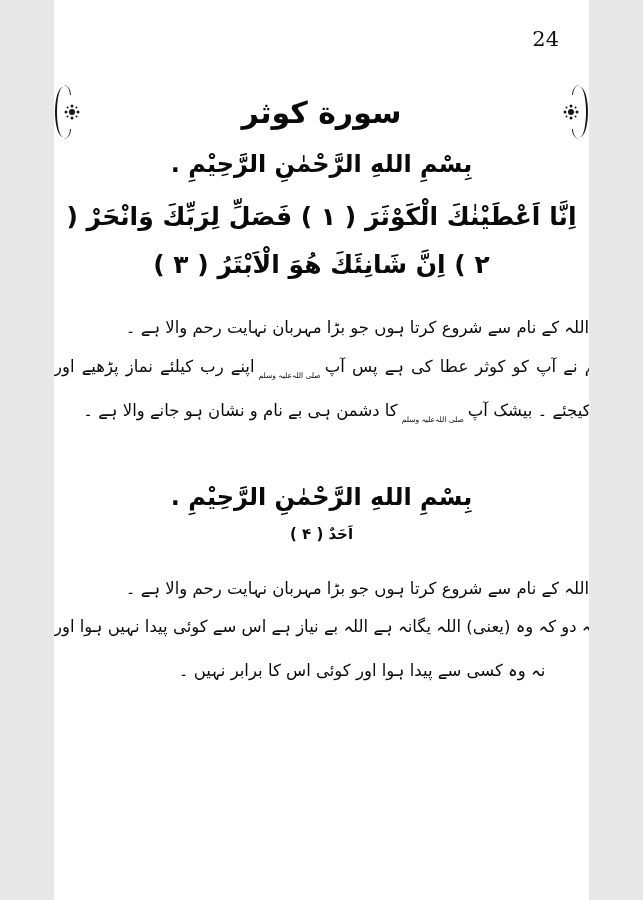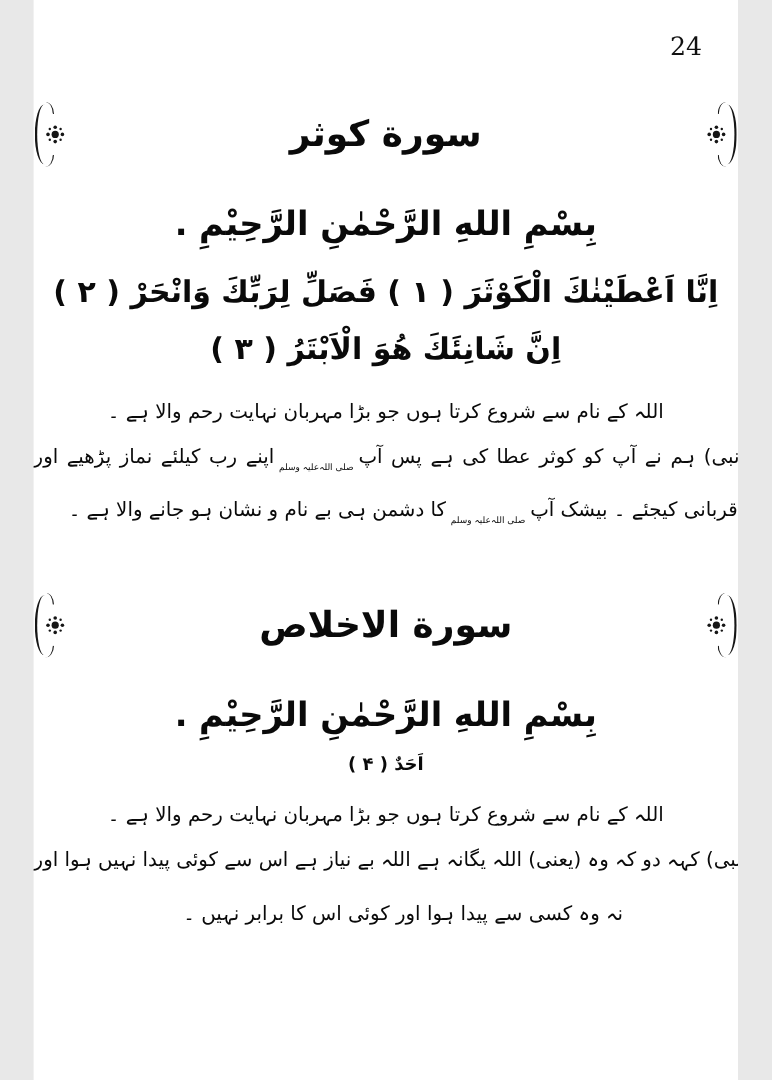--- a/index.html
+++ b/index.html
@@ -1,18 +1,18 @@
 <!DOCTYPE html>
 <html lang="ur"><head>
 <meta charset="utf-8">
 <style>
   html,body{margin:0;padding:0;background:#e8e8e8;}
   .page{
     position:relative;
-    width:587px;height:900px;
+    width:535px;height:900px;
     margin:0 auto;
     background:#ffffff;
     color:#0a0a0a;
     box-sizing:border-box;
     padding-top:28px;
     overflow:hidden;
     font-family:"DejaVu Sans", sans-serif;
   }
   
   .page-num{
@@ -81,31 +81,31 @@
   }
   
   .arabic{
     direction:rtl;
     unicode-bidi:plaintext;
     text-align:center;
     font-weight:700;
     font-family:"DejaVu Sans",sans-serif;
     margin:0;
   }
-  .bismillah{ font-size:28px; margin-top:24px; line-height:1.6; }
+  .bismillah{ font-size:24px; margin-top:4px; line-height:1.6; }
   .verse{ font-size:25px; margin-top:10px; line-height:1.9; padding:0 8px; }
   .verse-cont{ font-size:15px; margin-top:4px; line-height:1.9; }
   .urdu{
     direction:rtl;
     font-family:"DejaVu Sans",sans-serif;
     font-weight:400;
     font-size:16.5px;
     margin:0;
   }
-  .urdu.center{ text-align:center; margin-top:14px; line-height:1.7; }
+  .urdu.center{ text-align:right; margin-top:26px; line-height:1.7; }
   .urdu.para{
     width:616px;
     margin:2px auto 0 auto;
     text-align:justify;
     text-align-last:center;
     line-height:2.7;
   }
   
   .saw{
     display:inline-flex;
@@ -152,35 +152,20 @@
     <p class="urdu para"><span>(اے نبی) ہم نے آپ کو کوثر عطا کی ہے پس آپ</span><span class="saw">
           <span>صلی اللہ</span>
           <span>علیہ وسلم</span>
         </span><span>اپنے رب کیلئے نماز پڑھیے اور قربانی کیجئے ۔ بیشک آپ</span><span class="saw">
           <span>صلی اللہ</span>
           <span>علیہ وسلم</span>
         </span><span>کا دشمن ہی بے نام و نشان ہو جانے والا ہے ۔</span></p>
   </section>
 
   <section class="section-2">
-    <div class="heading-row">
-      <span class="ornament">
-        <span class="orn-hook-top"></span>
-        <span class="orn-arc"></span>
-        <span class="orn-hook-bot"></span>
-        <span class="orn-flower"></span>
-      </span>
-      <h1 class="surah-title">سورة الاخلاص</h1>
-      <span class="ornament mirror">
-        <span class="orn-hook-top"></span>
-        <span class="orn-arc"></span>
-        <span class="orn-hook-bot"></span>
-        <span class="orn-flower"></span>
-      </span>
-    </div>
 
     <p class="arabic bismillah" lang="ar">بِسْمِ اللهِ الرَّحْمٰنِ الرَّحِيْمِ .</p>
 
     <p class="arabic verse-cont" lang="ar">اَحَدٌ ( ۴ )</p>
 
     <p class="urdu center">اللہ کے نام سے شروع کرتا ہوں جو بڑا مہربان نہایت رحم والا ہے ۔</p>
 
     <p class="urdu para"><span>(اے نبی) کہہ دو کہ وہ (یعنی) اللہ یگانہ ہے اللہ بے نیاز ہے اس سے کوئی پیدا نہیں ہوا اور نہ وہ کسی سے پیدا ہوا اور کوئی اس کا برابر نہیں ۔</span></p>
   </section>
 

